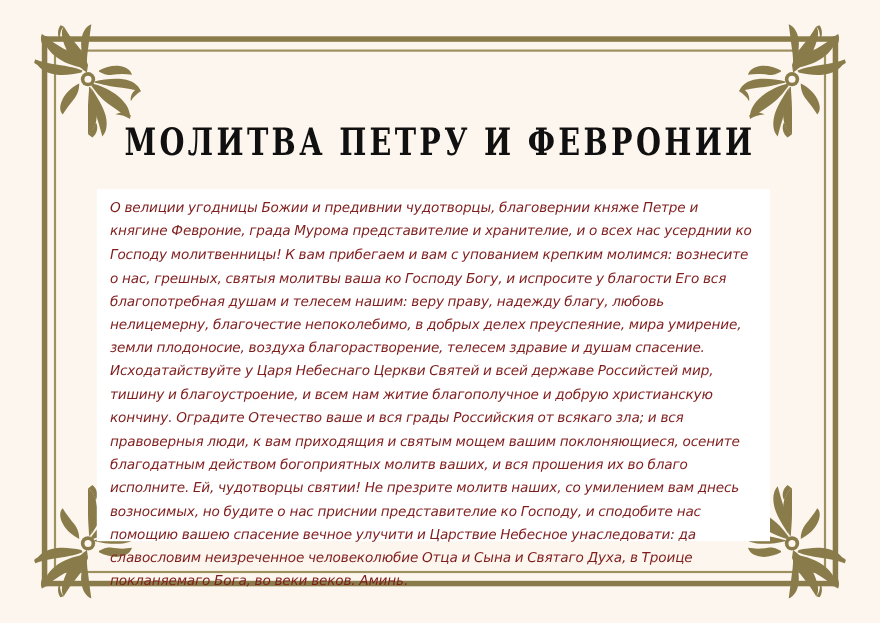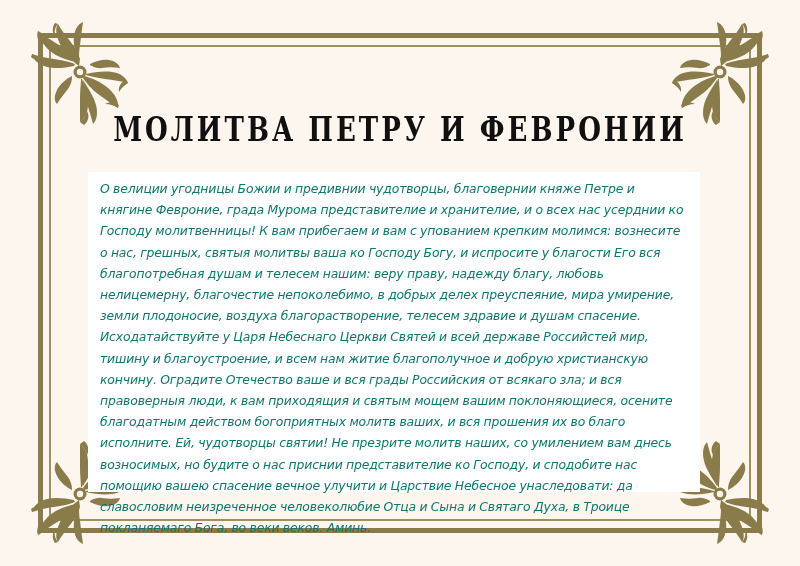--- a/index.html
+++ b/index.html
@@ -88,21 +88,21 @@
     box-sizing: border-box;
     padding: 6px 10px 6px 12px;
   }
 
   .prayer-text {
     margin: 0;
     font-family: "DejaVu Sans", sans-serif;
     font-style: italic;
     font-size: 12.4px;
     line-height: 21.2px;
-    color: #0f766e;
+    color: #7f1d1d;
     text-align: left;
     letter-spacing: -0.15px;
     word-spacing: -0.3px;
   }
 </style>
 </head>
 <body>
 
 <div id="page">
 

